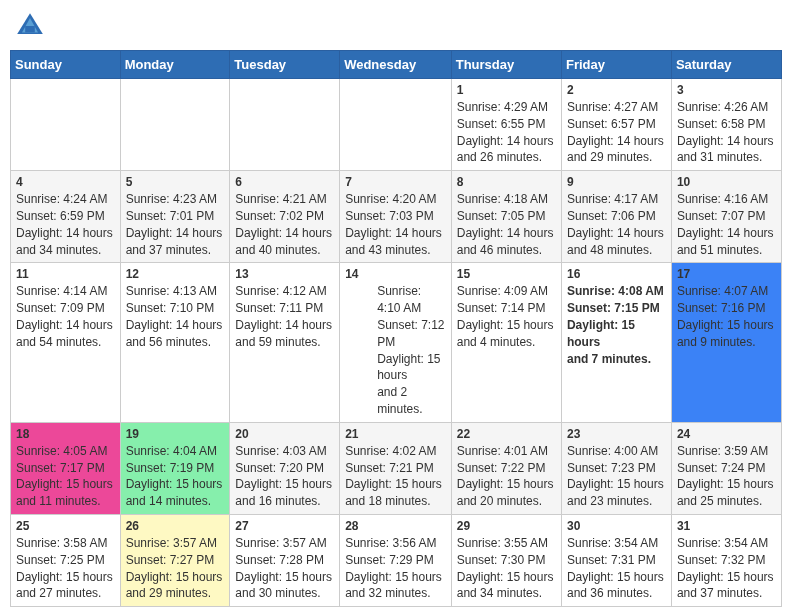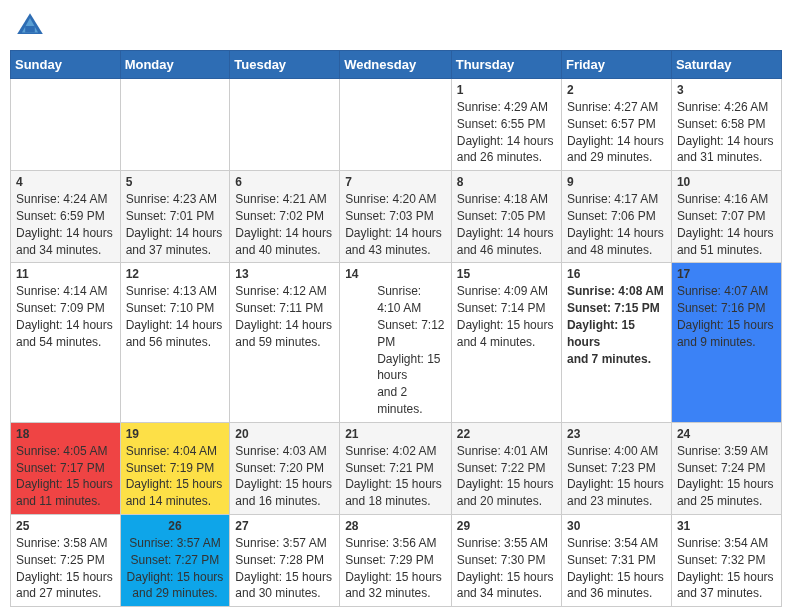--- a/index.html
+++ b/index.html
@@ -257,28 +257,28 @@
         </td>
         <td style="background: #3b82f6;">
           <span class="day-number">17</span>
           <div class="day-info" style="white-space: pre-line;">Sunrise: 4:07 AM
 Sunset: 7:16 PM
 Daylight: 15 hours
 and 9 minutes.</div>
         </td>
       </tr>
       <tr>
-        <td style="background: #ef4444;">
+        <td style="background: #ec4899;">
           <span class="day-number">18</span>
           <div class="day-info" style="white-space: pre-line;">Sunrise: 4:05 AM
 Sunset: 7:17 PM
 Daylight: 15 hours
 and 11 minutes.</div>
         </td>
-        <td style="background: #fde047;">
+        <td style="background: #86efac;">
           <span class="day-number">19</span>
           <div class="day-info" style="white-space: pre-line;">Sunrise: 4:04 AM
 Sunset: 7:19 PM
 Daylight: 15 hours
 and 14 minutes.</div>
         </td>
         <td style="background: rgb(245, 245, 245);">
           <span class="day-number">20</span>
           <div class="day-info" style="white-space: pre-line;">Sunrise: 4:03 AM
 Sunset: 7:20 PM
@@ -315,21 +315,21 @@
         </td>
       </tr>
       <tr>
         <td style="background: rgb(255, 255, 255);">
           <span class="day-number">25</span>
           <div class="day-info" style="white-space: pre-line;">Sunrise: 3:58 AM
 Sunset: 7:25 PM
 Daylight: 15 hours
 and 27 minutes.</div>
         </td>
-        <td style="background: #0ea5e9; text-align: center;">
+        <td style="background: #fef9c3;">
           <span class="day-number">26</span>
           <div class="day-info" style="white-space: pre-line;">Sunrise: 3:57 AM
 Sunset: 7:27 PM
 Daylight: 15 hours
 and 29 minutes.</div>
         </td>
         <td style="background: rgb(255, 255, 255);">
           <span class="day-number">27</span>
           <div class="day-info" style="white-space: pre-line;">Sunrise: 3:57 AM
 Sunset: 7:28 PM

